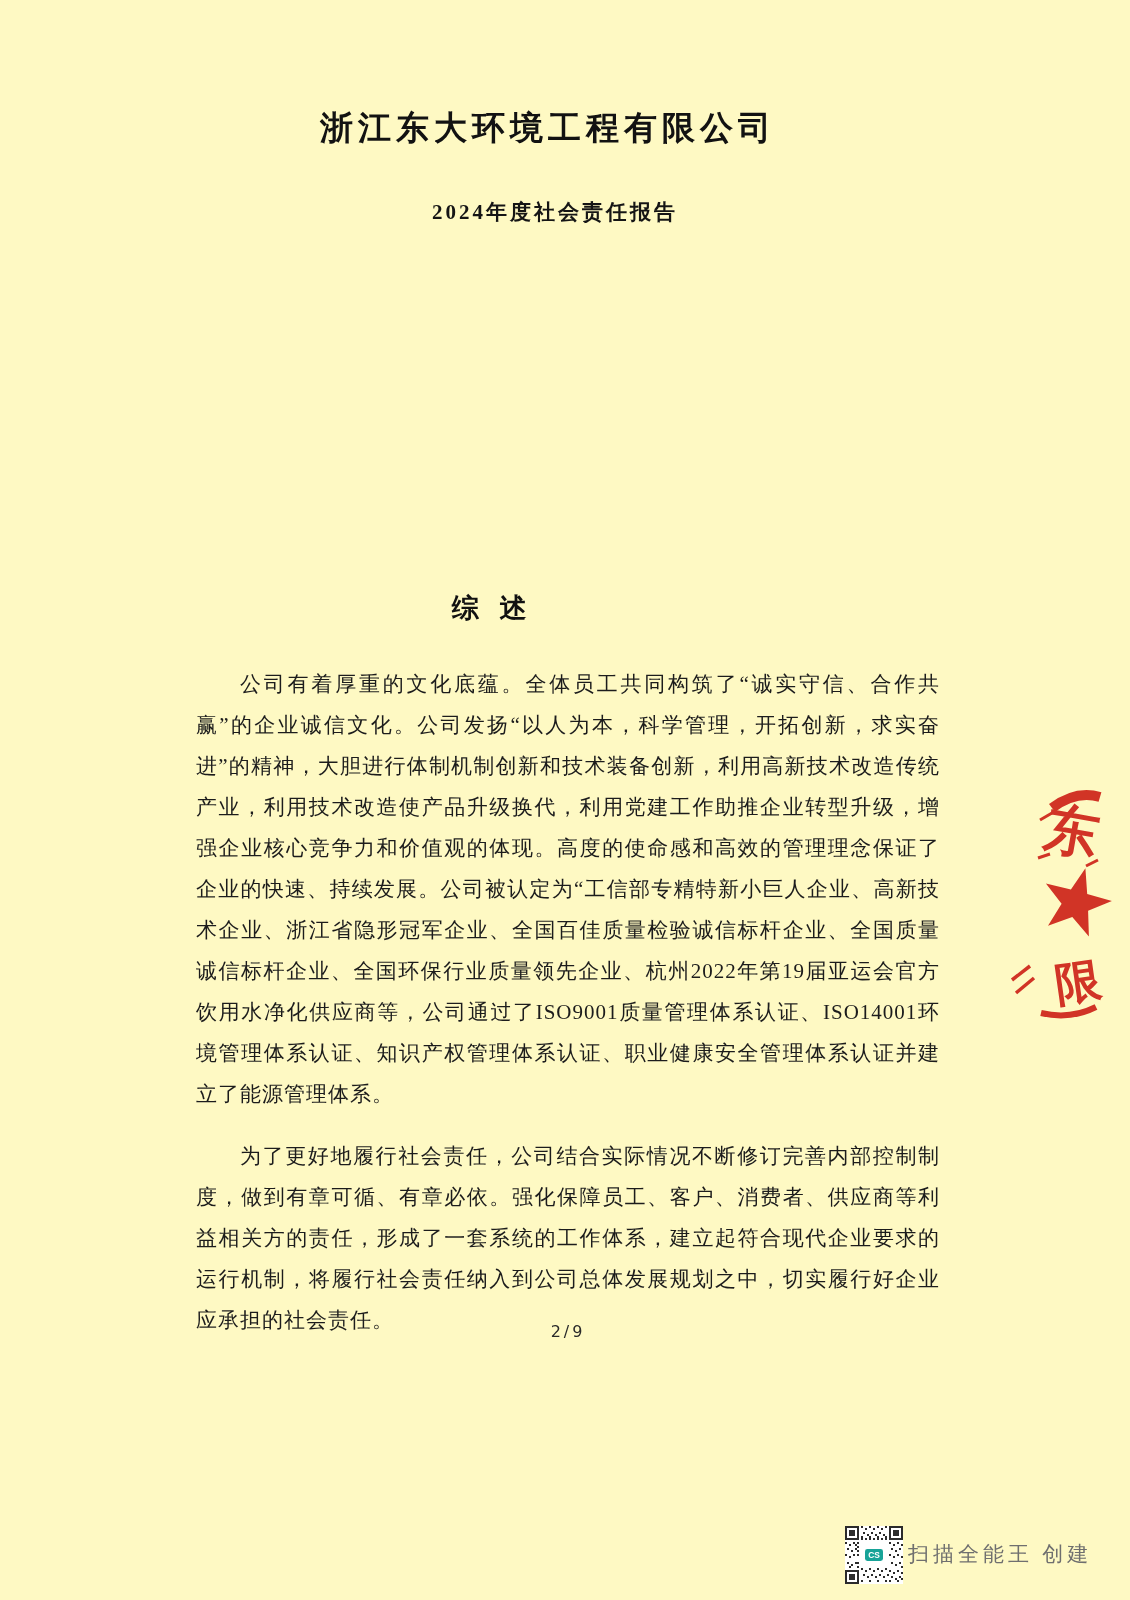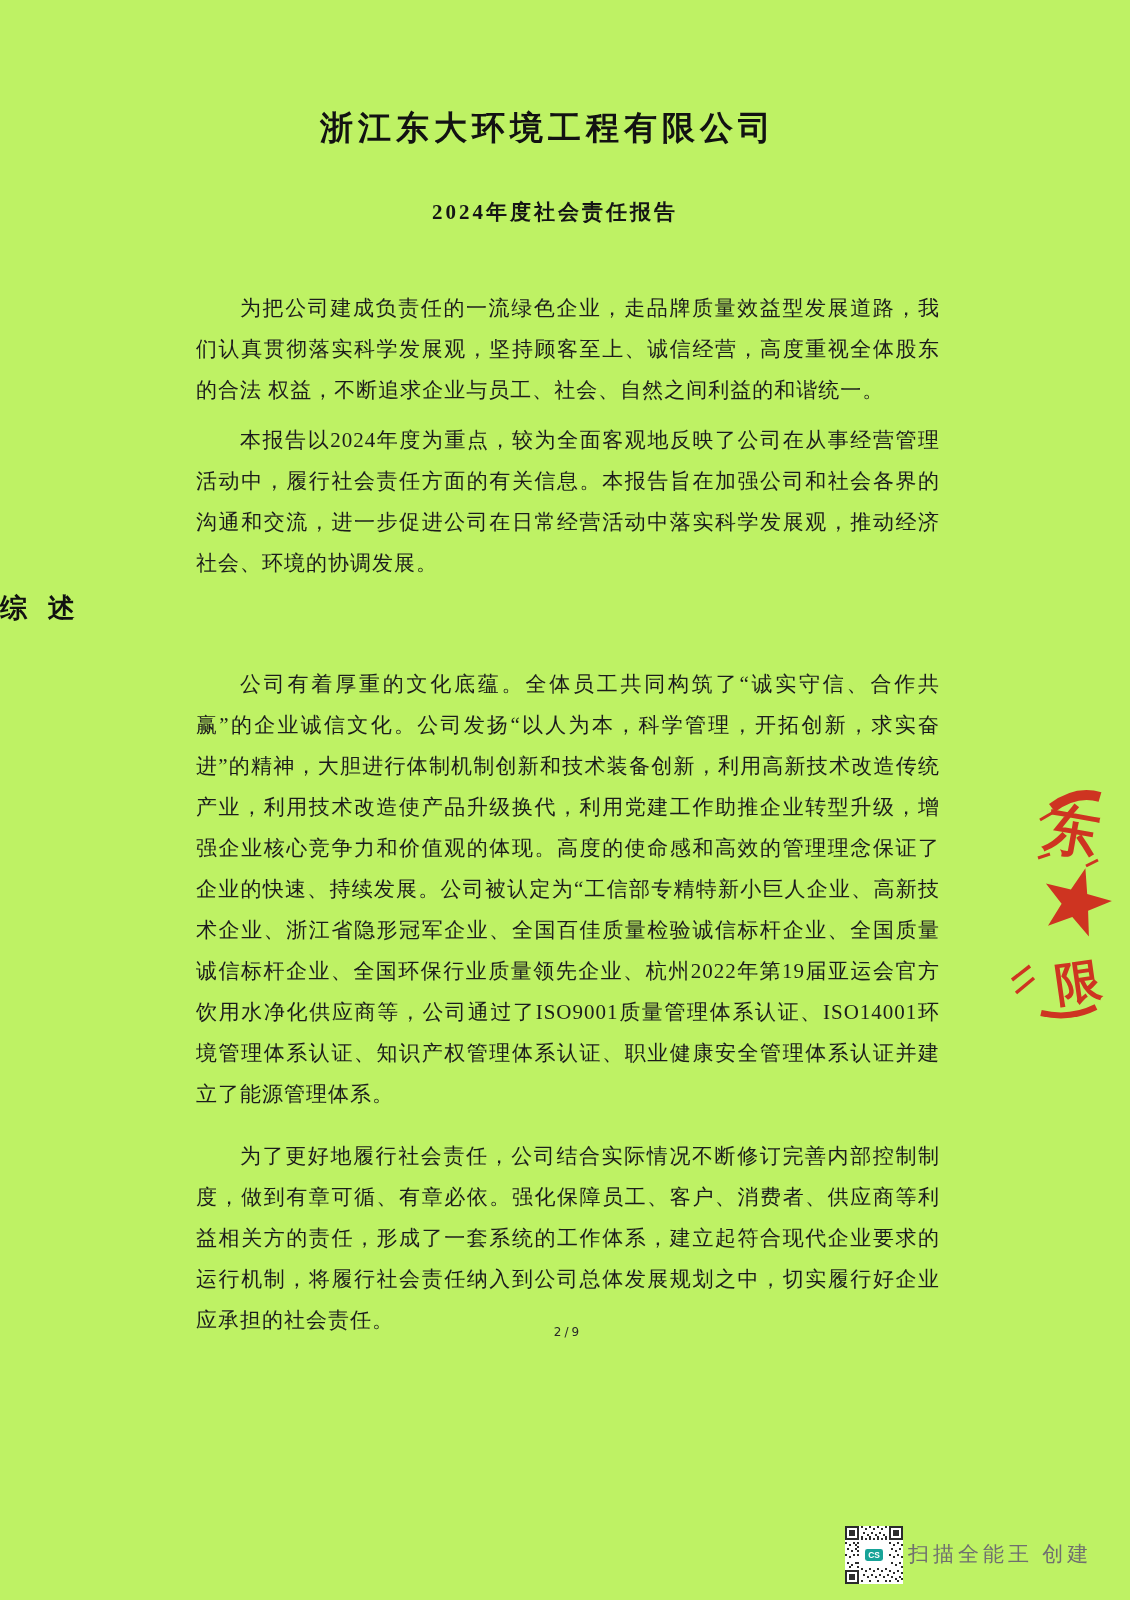--- a/index.html
+++ b/index.html
@@ -1,62 +1,58 @@
 <!DOCTYPE html>
 <html><head>
 <meta charset="utf-8">
 <style>
   html,body{margin:0;padding:0;background:#ffffff;}
-  .page{position:relative;width:1130px;height:1600px;background:#bef264;overflow:hidden;
+  .page{position:relative;width:1130px;height:1600px;background:#fef9c3;overflow:hidden;
         font-family:"Liberation Serif","DejaVu Serif",serif;}
 
   .company-title{position:absolute;top:108px;left:0;width:1096px;margin:0;text-align:center;
         font-weight:bold;font-size:33px;line-height:40px;letter-spacing:5px;color:#121212;}
 
   .report-title{position:absolute;top:192px;left:0;width:1110px;text-align:center;
         font-weight:bold;font-size:21px;line-height:41px;letter-spacing:3px;color:#151515;}
 
   .body-block{position:absolute;left:196px;width:744px;font-size:21px;line-height:41px;
         letter-spacing:1px;color:#1c1c1c;text-align:justify;}
   .body-block p{margin:0;text-indent:44px;}
   .intro{top:288px;}
   .intro p + p{margin-top:9px;}
 
-  .section-heading{position:absolute;top:590px;left:0;width:985px;margin:0;text-align:left;
+  .section-heading{position:absolute;top:590px;left:0;width:985px;margin:0;text-align:center;
         font-weight:bold;font-size:27px;line-height:36px;letter-spacing:7px;color:#111;}
 
   .overview{top:664px;}
   .overview p + p{margin-top:21px;}
 
   .page-number{position:absolute;top:1322px;left:196px;width:744px;text-align:center;
         font-family:"DejaVu Sans","Liberation Sans",sans-serif;
-        font-size:12px;line-height:20px;letter-spacing:3px;color:#2a2a2a;}
+        font-size:16px;line-height:20px;letter-spacing:3px;color:#2a2a2a;}
 
   .seal{position:absolute;left:1000px;top:766px;width:115px;height:255px;opacity:.95;}
   .seal text{font-family:"Liberation Serif",serif;font-weight:bold;}
 
   .qr{position:absolute;left:845px;top:1526px;width:58px;height:58px;}
   .qr-label{position:absolute;left:908px;top:1537px;margin:0;
         font-size:21px;line-height:34px;letter-spacing:4px;color:#6f6f6f;}
 </style>
 </head>
 <body>
 
 <div class="page">
 
   <h1 class="company-title">浙江东大环境工程有限公司</h1>
 
   <div class="report-title">
     <div>2024年度社会责任报告</div>
   </div>
 
-  <div class="body-block intro">
-    <p>为把公司建成负责任的一流绿色企业，走品牌质量效益型发展道路，我们认真贯彻落实科学发展观，坚持顾客至上、诚信经营，高度重视全体股东的合法 权益，不断追求企业与员工、社会、自然之间利益的和谐统一。</p>
-    <p>本报告以2024年度为重点，较为全面客观地反映了公司在从事经营管理活动中，履行社会责任方面的有关信息。本报告旨在加强公司和社会各界的沟通和交流，进一步促进公司在日常经营活动中落实科学发展观，推动经济社会、环境的协调发展。</p>
-  </div>
 
   <h2 class="section-heading">综 述</h2>
 
   <div class="body-block overview">
     <p>公司有着厚重的文化底蕴。全体员工共同构筑了“诚实守信、合作共赢”的企业诚信文化。公司发扬“以人为本，科学管理，开拓创新，求实奋进”的精神，大胆进行体制机制创新和技术装备创新，利用高新技术改造传统产业，利用技术改造使产品升级换代，利用党建工作助推企业转型升级，增强企业核心竞争力和价值观的体现。高度的使命感和高效的管理理念保证了企业的快速、持续发展。公司被认定为“工信部专精特新小巨人企业、高新技术企业、浙江省隐形冠军企业、全国百佳质量检验诚信标杆企业、全国质量诚信标杆企业、全国环保行业质量领先企业、杭州2022年第19届亚运会官方饮用水净化供应商等，公司通过了ISO9001质量管理体系认证、ISO14001环境管理体系认证、知识产权管理体系认证、职业健康安全管理体系认证并建立了能源管理体系。</p>
     <p>为了更好地履行社会责任，公司结合实际情况不断修订完善内部控制制度，做到有章可循、有章必依。强化保障员工、客户、消费者、供应商等利益相关方的责任，形成了一套系统的工作体系，建立起符合现代企业要求的运行机制，将履行社会责任纳入到公司总体发展规划之中，切实履行好企业应承担的社会责任。</p>
   </div>
 
   <div class="page-number">2/9</div>
 

